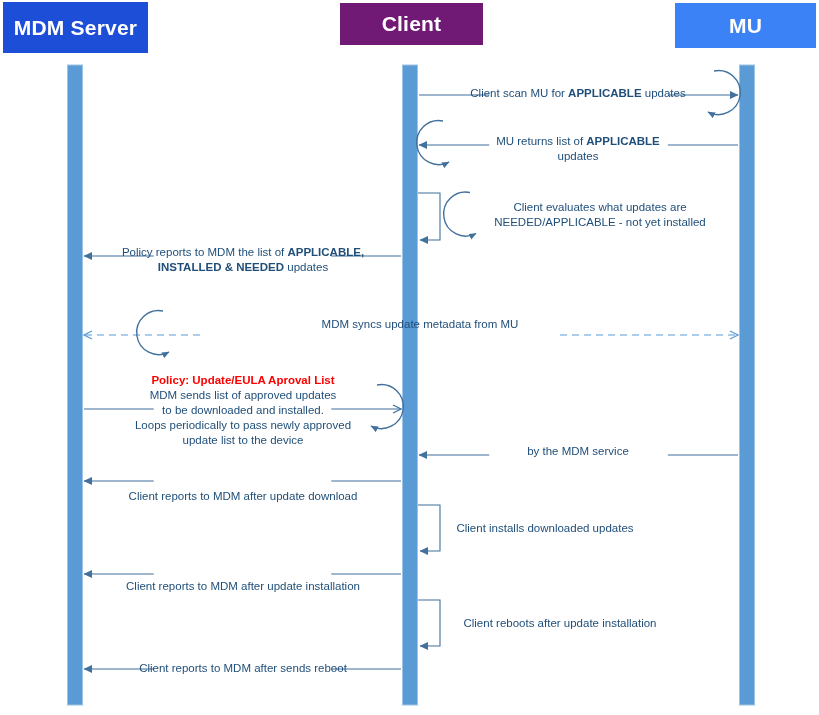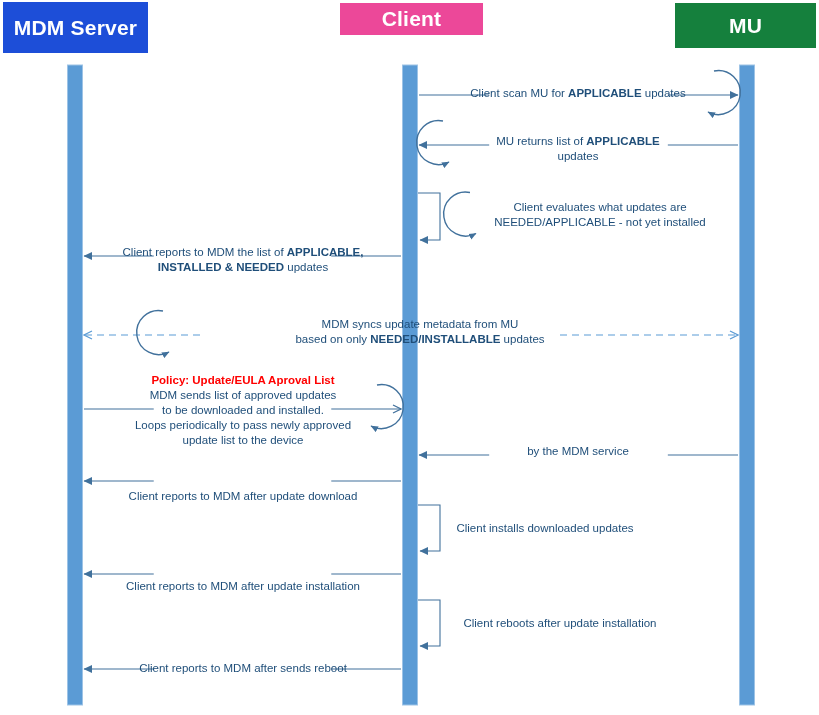--- a/index.html
+++ b/index.html
@@ -99,33 +99,33 @@
         <line x1="401" y1="669" x2="331.26" y2="669" stroke="#41719c" stroke-width="1.1"></line>
         <line x1="153.74" y1="669" x2="84" y2="669" stroke="#41719c" stroke-width="1.1" marker-end="url(#arrowL)"></line>
       </g>
     </g>
 </svg>
 
 <div id="actor-boxes">
     <div class="actor-box" style="left: 3px; top: 2px; width: 145px; height: 51px; background: #1d4ed8;">
       <span class="actor-label" style="color: rgb(255, 255, 255);">MDM Server</span>
     </div>
-    <div class="actor-box" style="left: 340px; top: 3px; width: 143px; height: 32px; background: #ec4899; text-align: right;">
+    <div class="actor-box" style="left: 340px; top: 3px; width: 143px; height: 42px; background: #701a75; text-align: right;">
       <span class="actor-label" style="color: rgb(255, 255, 255);">Client</span>
     </div>
-    <div class="actor-box" style="left: 675px; top: 3px; width: 141px; height: 45px; background: #15803d;">
+    <div class="actor-box" style="left: 675px; top: 3px; width: 141px; height: 45px; background: #3b82f6;">
       <span class="actor-label" style="color: rgb(255, 255, 255);">MU</span>
     </div>
   </div>
 <div id="labels">
     <div class="msg-text" style="color: rgb(31, 78, 121); left: 433px; top: 86px; width: 290px;"><div><span>Client scan MU for </span><b>APPLICABLE</b><span> updates</span></div></div>
     <div class="msg-text" style="color: rgb(31, 78, 121); left: 453px; top: 134px; width: 250px;"><div><span>MU returns list of </span><b>APPLICABLE</b></div><div><span>updates</span></div></div>
     <div class="msg-text" style="color: rgb(31, 78, 121); left: 455px; top: 200px; width: 290px;"><div><span>Client evaluates what updates are</span></div><div><span>NEEDED/APPLICABLE - not yet installed</span></div></div>
-    <div class="msg-text" style="color: rgb(31, 78, 121); left: 93px; top: 245px; width: 300px;"><div><span>Client reports to MDM the list of </span><b>APPLICABLE,</b></div><div><b>INSTALLED &amp; NEEDED</b><span> updates</span></div></div>
-    <div class="msg-text" style="color: rgb(31, 78, 121); left: 250px; top: 317px; width: 340px;"><div><span>MDM syncs update metadata from MU</span></div><div><span>based on only </span><b>NEEDED/INSTALLABLE</b><span> updates</span></div></div>
+    <div class="msg-text" style="color: rgb(31, 78, 121); left: 93px; top: 245px; width: 300px;"><div><span>Policy reports to MDM the list of </span><b>APPLICABLE,</b></div><div><b>INSTALLED &amp; NEEDED</b><span> updates</span></div></div>
+    <div class="msg-text" style="color: rgb(31, 78, 121); left: 250px; top: 317px; width: 340px;"><div><span>MDM syncs update metadata from MU</span></div></div>
     <div class="msg-text" style="color: rgb(31, 78, 121); left: 93px; top: 373px; width: 300px;"><div class="policy-line" style="color: rgb(255, 0, 0);">Policy: Update/EULA Aproval List</div><div><span>MDM sends list of approved updates</span></div><div><span>to be downloaded and installed.</span></div><div><span>Loops periodically to pass newly approved</span></div><div><span>update list to the device</span></div></div>
     <div class="msg-text" style="color: rgb(31, 78, 121); left: 433px; top: 444px; width: 290px;"><div><span>by the MDM service</span></div></div>
     <div class="msg-text" style="color: rgb(31, 78, 121); left: 93px; top: 489px; width: 300px;"><div><span>Client reports to MDM after update download</span></div></div>
     <div class="msg-text" style="color: rgb(31, 78, 121); left: 420px; top: 521px; width: 250px;"><div><span>Client installs downloaded updates</span></div></div>
     <div class="msg-text" style="color: rgb(31, 78, 121); left: 93px; top: 579px; width: 300px;"><div><span>Client reports to MDM after update installation</span></div></div>
     <div class="msg-text" style="color: rgb(31, 78, 121); left: 430px; top: 616px; width: 260px;"><div><span>Client reboots after update installation</span></div></div>
     <div class="msg-text" style="color: rgb(31, 78, 121); left: 93px; top: 661px; width: 300px;"><div><span>Client reports to MDM after sends reboot</span></div></div>
   </div>
 
 </body></html>

